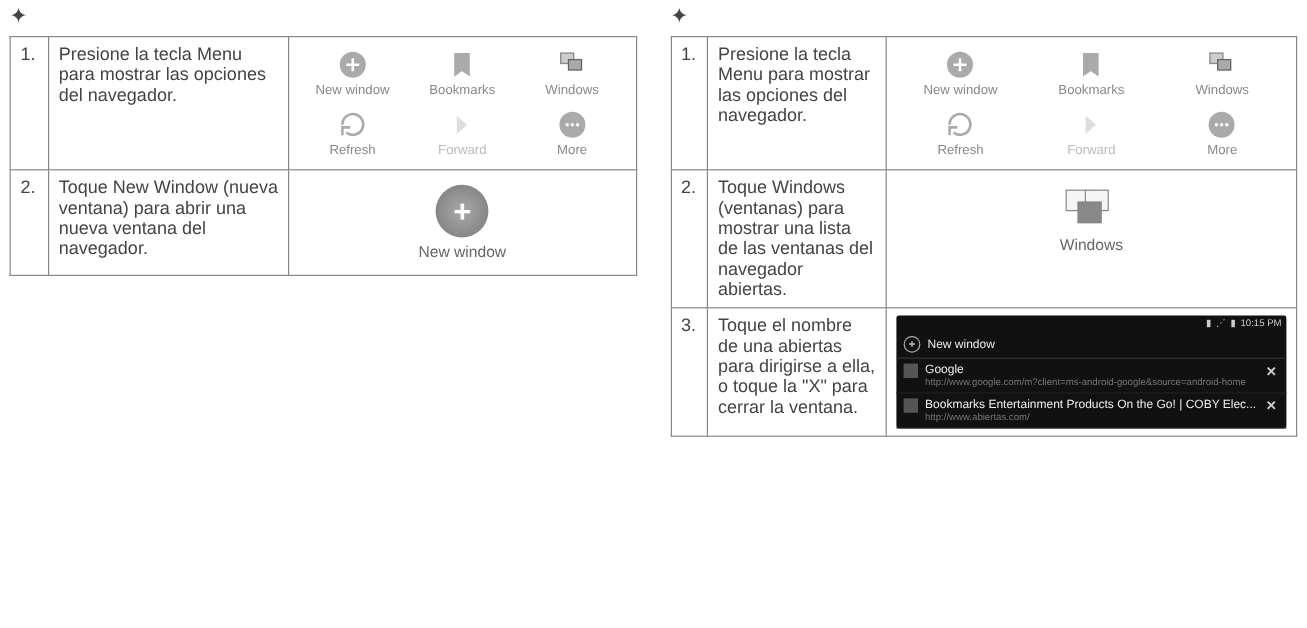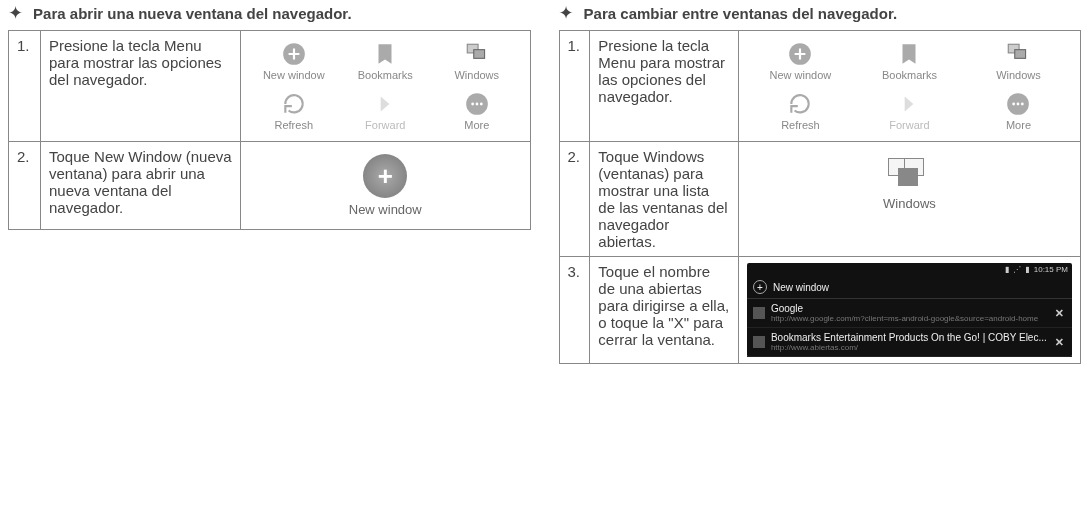--- a/index.html
+++ b/index.html
@@ -33,36 +33,35 @@
     .big-windows .sq { position: absolute; width: 20px; height: 18px; background: #f5f5f5; border: 1px solid #888; }
     .big-windows .sq.back { left: 0; top: 0; }
     .big-windows .sq.mid { left: 16px; top: 0; }
     .big-windows .sq.front { left: 10px; top: 10px; background:#888; }
     .big-windows .lbl { font-size: 13px; color: #666; margin-top: 6px; }
     
     .darkshot { background: #111; color: #eee; font-size: 10px; border-radius: 2px; width: 100%; }
     .darkshot .status { display: flex; justify-content: flex-end; gap: 4px; padding: 2px 4px; font-size: 8px; color: #ccc; align-items:center; }
     .darkshot .topbar { display:flex; align-items:center; padding:4px 6px; border-bottom:1px solid #333; gap:6px;}
     .darkshot .topbar .plus{ width:14px;height:14px;border:1px solid #aaa;border-radius:50%;display:flex;align-items:center;justify-content:center;font-size:10px;}
-    .darkshot .row { display:flex; align-items:center; padding:4px 6px; gap:6px; border-bottom:1px solid #222;}
+    .darkshot .row { display:flex; align-items:flex-start; padding:4px 6px; gap:6px; border-bottom:1px solid #222;}
     .darkshot .row .thumb{width:12px;height:12px;background:#555;}
     .darkshot .row .txts{flex:1;overflow:hidden;}
     .darkshot .row .title{font-size:10px;color:#eee;white-space:nowrap;overflow:hidden;text-overflow:ellipsis;}
     .darkshot .row .url{font-size:8px;color:#777;white-space:nowrap;overflow:hidden;text-overflow:ellipsis;}
     .darkshot .row .x{font-size:11px;color:#ccc;font-weight:bold;padding:0 2px;}
   </style>
 </head>
 <body>
 
 <div class="columns">
 
   <div class="col">
     <div class="heading-row">
       <span class="star">✦</span>
-      <span class="heading">Para abrir una nueva ventana del navegador.</span>
     </div>
 
     <table class="steps">
       <tbody>
           <tr>
         <td class="num">1.</td>
         <td class="txt">
           <span>Presione la tecla </span><span class="b">Menu</span><span> para mostrar las opciones del navegador.</span>
         </td>
         <td class="img">
@@ -136,21 +135,20 @@
           </div>
         </td>
       </tr>
     </tbody>
       </table>
   </div>
 
   <div class="col">
     <div class="heading-row">
       <span class="star">✦</span>
-      <span class="heading">Para cambiar entre ventanas del navegador.</span>
     </div>
 
     <table class="steps">
       <tbody>
           <tr>
         <td class="num">1.</td>
         <td class="txt">
           <span>Presione la tecla </span><span class="b">Menu</span><span> para mostrar las opciones del navegador.</span>
         </td>
         <td class="img">

